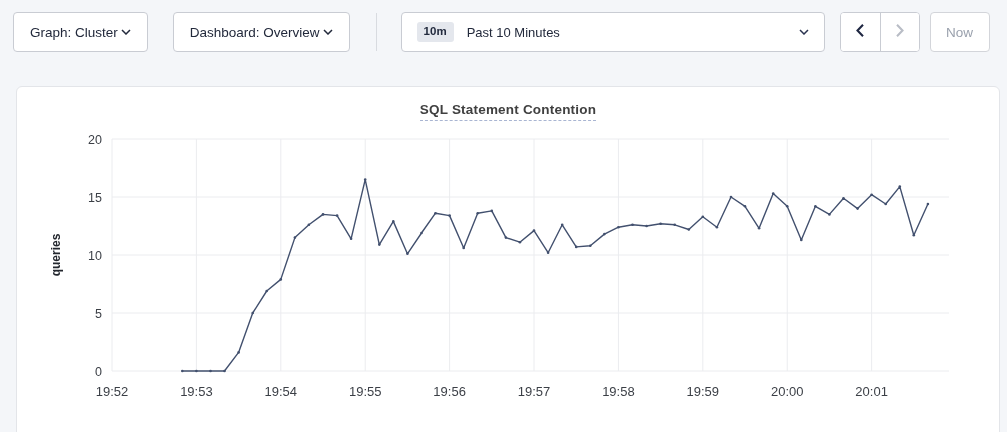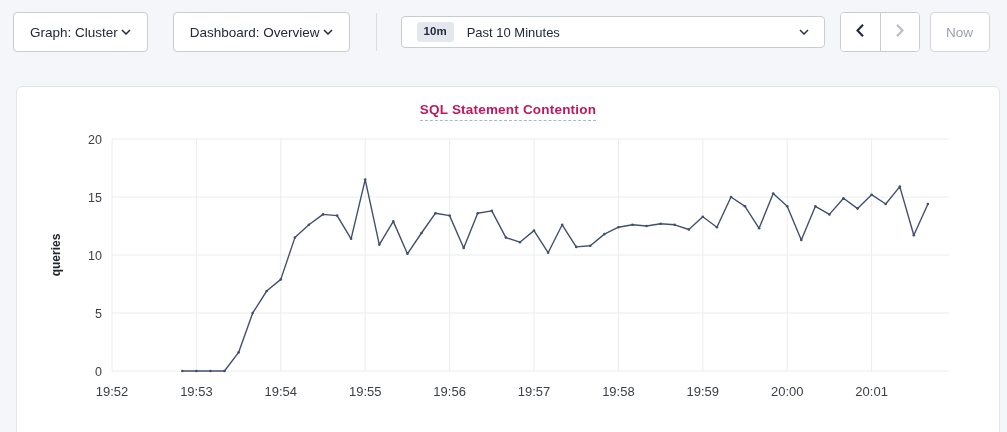--- a/index.html
+++ b/index.html
@@ -22,21 +22,21 @@
     display: inline-flex; align-items: center; gap: 3px;
     padding: 0 16px; font-size: 13.5px; font-weight: 500; color: #22293b;
     cursor: pointer; white-space: nowrap;
   }
   .tb-btn + .tb-btn { margin-left: 25px; justify-content: center; }
   .chev { display:inline-block; line-height:0; }
   .tb-divider {
     width: 1px; height: 38px; background: #d8dbe0; margin: 0 24px 0 26px;
   }
   .time-box {
-    height: 32px; width: 424px; background: #fff;
+    height: 40px; width: 424px; background: #fff;
     border: 1px solid #c9ccd3; border-radius: 4px;
     display: inline-flex; align-items: center; gap: 13px; padding: 0 15px;
     cursor: pointer;
   }
   .time-badge {
     background: #e4e7ed; color: #232b3e; font-weight: bold;
     font-size: 11.5px; padding: 4px 7px; border-radius: 3px; line-height: 1;
   }
   .time-label { font-size: 13px; color: #22293b; }
   .time-box .chev { margin-left: auto; }
@@ -59,21 +59,21 @@
     font-family: "Liberation Sans", sans-serif; cursor: default;
   }
   
   .card {
     position: absolute; top: 86px; left: 16px; width: 984px; height: 420px;
     background: #fff; border: 1px solid #e3e5e9; border-radius: 6px;
   }
   .title-row { text-align: center; margin-top: 13px; }
   .chart-title {
     display: inline-block; font-size: 13.5px; font-weight: bold;
-    color: #be185d; letter-spacing: .2px;
+    color: #404040; letter-spacing: .2px;
     border-bottom: 1px dashed #a9b5d2; padding-bottom: 3px;
     cursor: help;
   }
   .ylabel {
     position: absolute; left: -11px; top: 161px; width: 100px; height: 14px;
     transform: rotate(-90deg);
     text-align: center; font-size: 12px; font-weight: bold; color: #23272e;
   }
   .chart-svg { position: absolute; left: 0; top: 28px; }
 </style>

